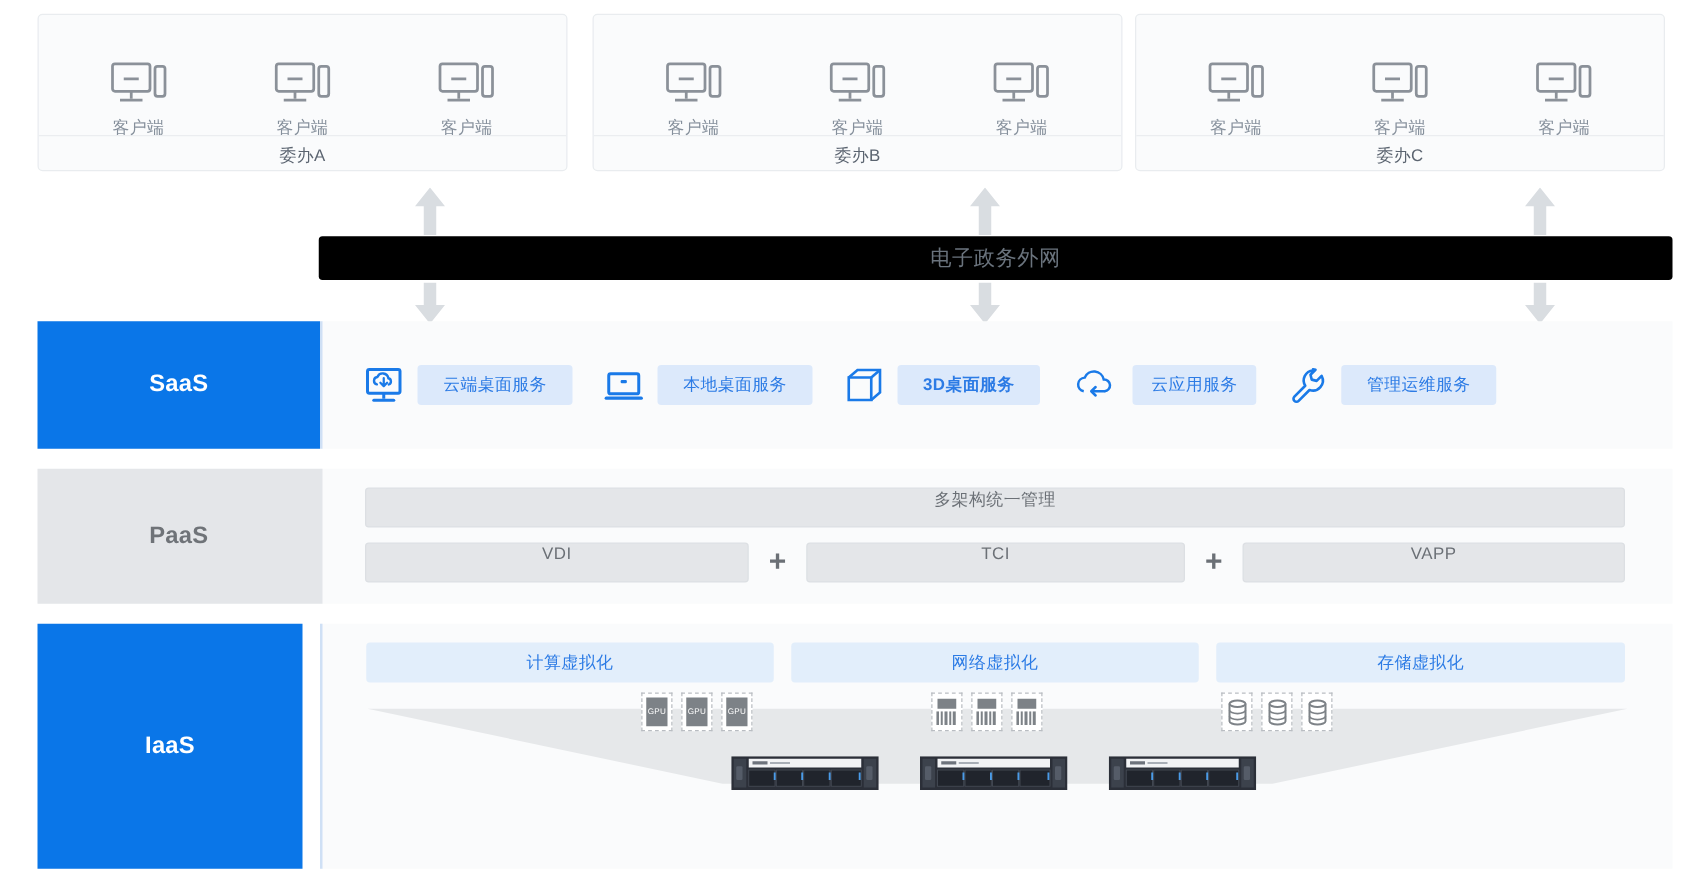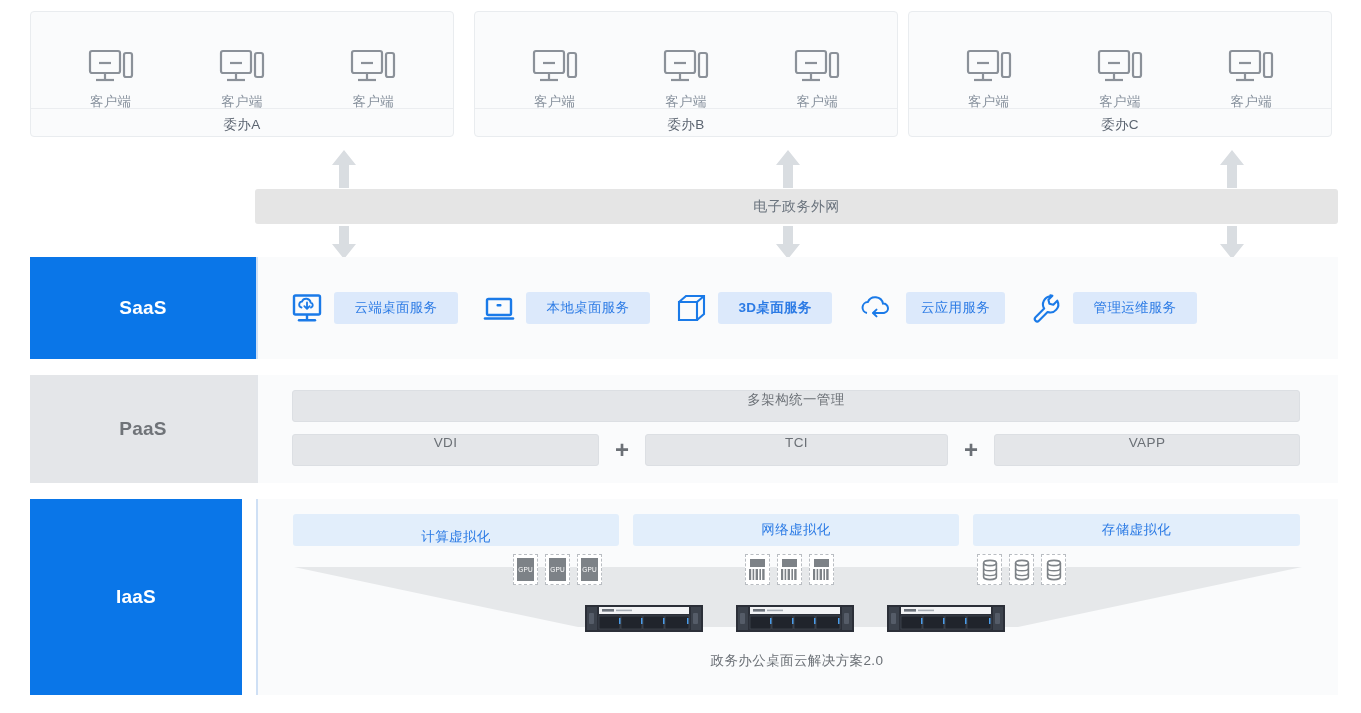--- a/index.html
+++ b/index.html
@@ -46,24 +46,24 @@
     font-size:13.5px;color:#5b6470;
     letter-spacing:.3px;
   }
 
   
   .arrow-pair{position:absolute;}
 
   
   .extranet{
     position:absolute;
-    background:#e5e5e5;
+    background:#000000;
     border-radius:3px;
     display:flex;align-items:center;justify-content:center;
-    font-size:14px;color:#6a737d;
+    font-size:17px;color:#6a737d;
     letter-spacing:.4px;
   }
 
   
   .layer-tag{
     position:absolute;
     display:flex;align-items:center;justify-content:center;
     font-weight:bold;font-size:19px;
     letter-spacing:.2px;
   }
@@ -413,21 +413,21 @@
   <div class="layer-tag blue" style="left:30px;top:499px;width:212px;height:196px;text-align:center;">
     <span>IaaS</span>
   </div>
   <div class="layer-body" style="left:256px;top:499px;width:1082px;height:196px;overflow:hidden;">
 
     <svg width="1080" height="196" viewBox="0 0 1080 196" style="position:absolute;left:0;top:0;">
       <polygon points="36,68 1044,68 760,128 320,128" fill="#e6e8ea"></polygon>
     </svg>
   </div>
 
-  <div class="virt-bar" style="left:293px;top:514px;width:326px;height:32px;align-items:flex-end;">
+  <div class="virt-bar" style="left:293px;top:514px;width:326px;height:32px;">
     <span>计算虚拟化</span>
   </div>
   <div class="virt-bar" style="left:633px;top:514px;width:326px;height:32px;">
     <span>网络虚拟化</span>
   </div>
   <div class="virt-bar" style="left:973px;top:514px;width:327px;height:32px;">
     <span>存储虚拟化</span>
   </div>
 
   <div class="hw-cluster" style="left:513px;top:554px;">
@@ -562,17 +562,14 @@
       <rect x="36" y="11" width="21" height="13" fill="#20242c" stroke="#454b55" stroke-width="0.7"></rect>
       <rect x="58" y="11" width="21" height="13" fill="#20242c" stroke="#454b55" stroke-width="0.7"></rect>
       <rect x="80" y="11" width="24" height="13" fill="#20242c" stroke="#454b55" stroke-width="0.7"></rect>
       <rect x="34" y="13" width="1.5" height="6" fill="#4a9be8"></rect>
       <rect x="56" y="13" width="1.5" height="6" fill="#4a9be8"></rect>
       <rect x="78" y="13" width="1.5" height="6" fill="#4a9be8"></rect>
       <rect x="102" y="13" width="1.5" height="6" fill="#4a9be8"></rect>
     </svg>
   </div>
 
-  <div class="iaas-caption" style="left:256px;top:652px;width:1082px;">
-    <span>政务办公桌面云解决方案2.0</span>
-  </div>
 
 </div>
 
 </body></html>

